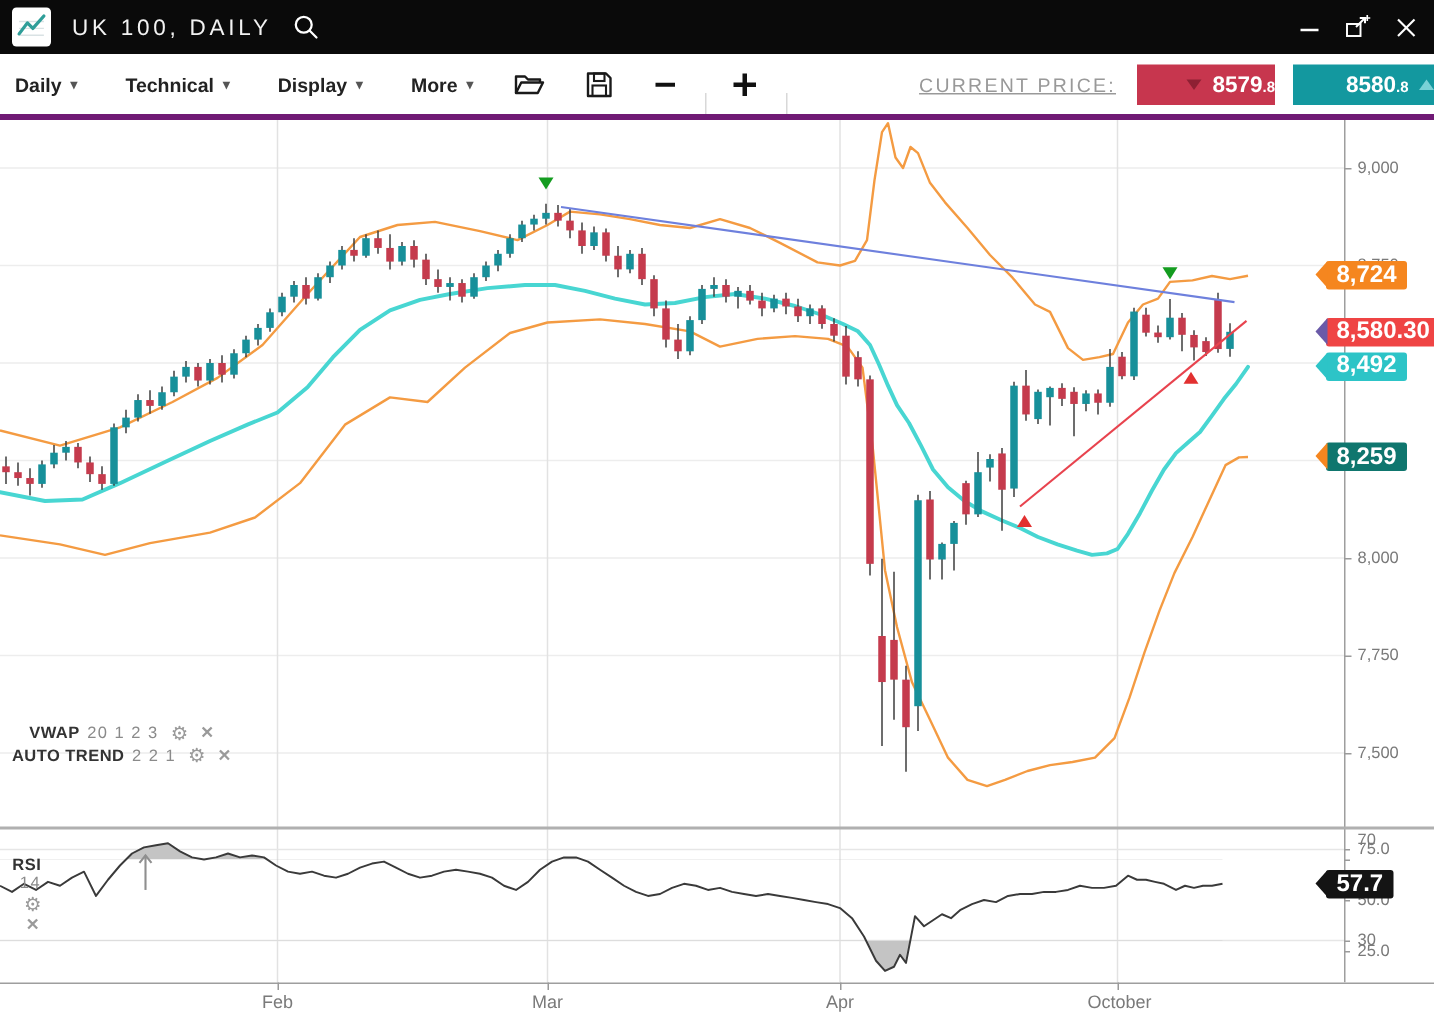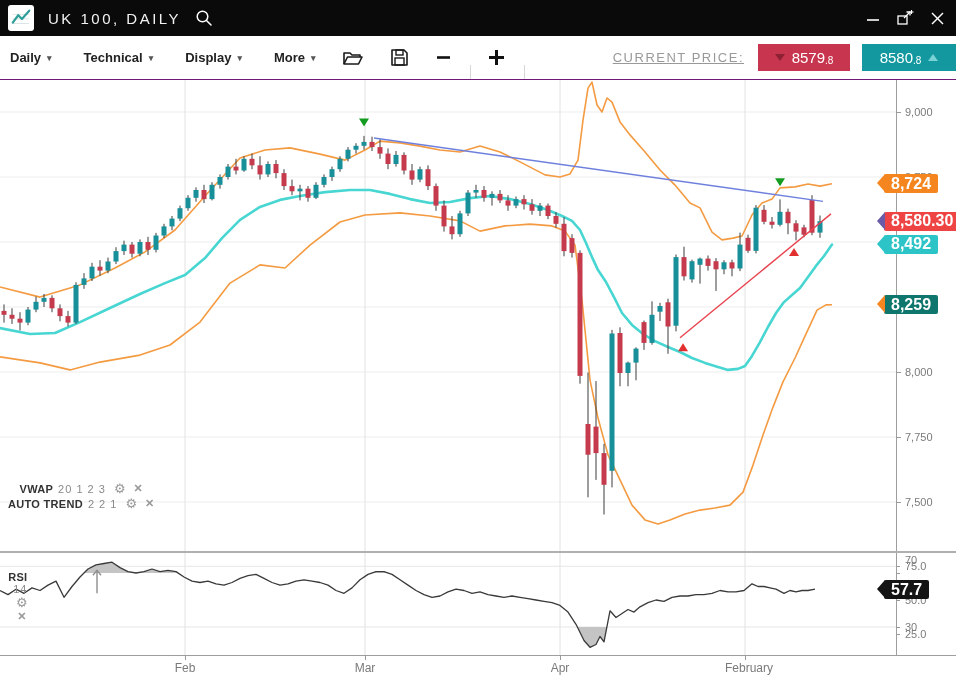--- a/index.html
+++ b/index.html
@@ -13,30 +13,30 @@
   .logo { width:26px; height:26px; background:#fff; border-radius:3px; margin-left:8px;
           display:flex; align-items:center; justify-content:center; }
   .tb-title { color:#f2f2f2; font-size:15px; letter-spacing:2.5px; margin-left:14px; }
   .tb-search { margin-left:14px; display:flex; align-items:center; cursor:pointer; }
   .tb-spacer { flex:1; }
   .winbtn { width:26px; height:26px; display:flex; align-items:center; justify-content:center;
             margin-right:6px; cursor:pointer; }
 
   
   .toolbar { position:absolute; top:36px; left:0; width:956px; height:44px; background:#fff;
-             border-bottom:1px solid #701a75; display:flex; align-items:center; z-index:10; }
+             border-bottom:4px solid #701a75; display:flex; align-items:center; z-index:10; }
   .menu-item { display:flex; align-items:center; font-size:13px; font-weight:700; color:#222;
                margin-left:32px; cursor:pointer; white-space:nowrap; }
   .menu-item:first-child { margin-left:10px; }
   .caret { font-size:9px; color:#555; margin-left:6px; }
   .tool-icon { margin-left:26px; display:flex; align-items:center; cursor:pointer; }
   .tick-sep { width:1px; height:14px; background:#d8d8d8; align-self:flex-end; margin-left:18px; }
   .cp-label { margin-left:auto; font-size:13px; color:#999; letter-spacing:1.5px; white-space:nowrap;text-decoration:underline; }
-  .px-badge { height:27px; display:flex; align-items:center; justify-content:center;
-              color:#fff; font-size:15px; font-weight:400; }
+  .px-badge { height:27px; display:flex; align-items:center; justify-content:flex-end;
+              color:#fff; font-size:15px; font-weight:700; }
   .px-badge .dec { font-size:10px; margin-top:5px; }
   .bid-badge { width:92px; background:#c7364e; margin-left:14px; }
   .ask-badge { width:94px; background:#13989f; margin-left:12px; }
   .arr-down { width:0; height:0; border-left:5px solid transparent; border-right:5px solid transparent;
               border-top:7px solid #8e2033; margin-right:7px; }
   .arr-up { width:0; height:0; border-left:5px solid transparent; border-right:5px solid transparent;
             border-bottom:7px solid #79d2d6; margin-left:7px; }
 
   
   #chart-svg { position:absolute; top:0; left:0; z-index:1; }
@@ -349,21 +349,21 @@
       <div class="y-label" style="left: 905px; top: 621px;">30</div>
       <div class="tickmark" style="left: 896px; top: 627px; width: 4px; height: 1px;"></div>
       <div class="y-label" style="left: 905px; top: 627.75px;">25.0</div>
       <div class="tickmark" style="left: 896px; top: 633.75px; width: 4px; height: 1px;"></div>
       <div class="m-label" style="left: 165px; top: 661px;">Feb</div>
       <div class="tickmark" style="left: 185px; top: 655px; width: 1px; height: 5px;"></div>
       <div class="m-label" style="left: 345px; top: 661px;">Mar</div>
       <div class="tickmark" style="left: 365px; top: 655px; width: 1px; height: 5px;"></div>
       <div class="m-label" style="left: 540px; top: 661px;">Apr</div>
       <div class="tickmark" style="left: 560px; top: 655px; width: 1px; height: 5px;"></div>
-      <div class="m-label" style="left: 725px; top: 661px;">February</div>
+      <div class="m-label" style="left: 725px; top: 661px;">October</div>
       <div class="tickmark" style="left: 745px; top: 655px; width: 1px; height: 5px;"></div>
       <div class="price-badge" style="top: 174.26px; background: rgb(245, 134, 31);"><span class="badge-arrow" style="border-right: 8px solid rgb(245, 134, 31); border-top: 9.5px solid transparent; border-bottom: 9.5px solid transparent;"></span>8,724</div>
       <div class="price-badge" style="top: 211.622px; background: #ef4444;"><span class="badge-arrow" style="border-right: 8px solid rgb(106, 90, 168); border-top: 9.5px solid transparent; border-bottom: 9.5px solid transparent;"></span>8,580.30</div>
       <div class="price-badge" style="top: 234.58px; background: rgb(45, 196, 199);"><span class="badge-arrow" style="border-right: 8px solid rgb(45, 196, 199); border-top: 9.5px solid transparent; border-bottom: 9.5px solid transparent;"></span>8,492</div>
       <div class="price-badge" style="top: 295.16px; background: #0f766e;"><span class="badge-arrow" style="border-right: 8px solid rgb(245, 134, 31); border-top: 9.5px solid transparent; border-bottom: 9.5px solid transparent;"></span>8,259</div>
       <div class="price-badge" style="top: 580.105px; background: rgb(20, 20, 20);"><span class="badge-arrow" style="border-right: 8px solid rgb(20, 20, 20); border-top: 9.5px solid transparent; border-bottom: 9.5px solid transparent;"></span>57.7</div>
     </div>
 
   <div class="ind-row" style="left:8px; top:481px;">
     <div class="ind-group">

